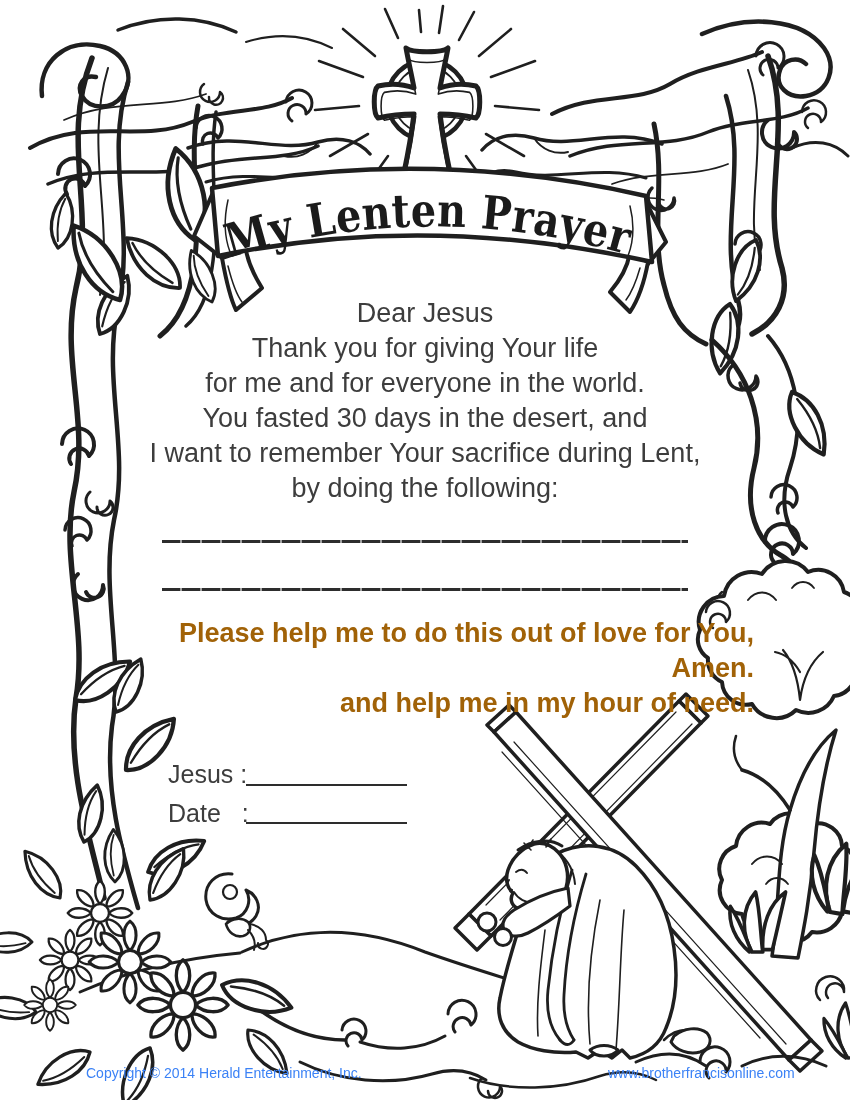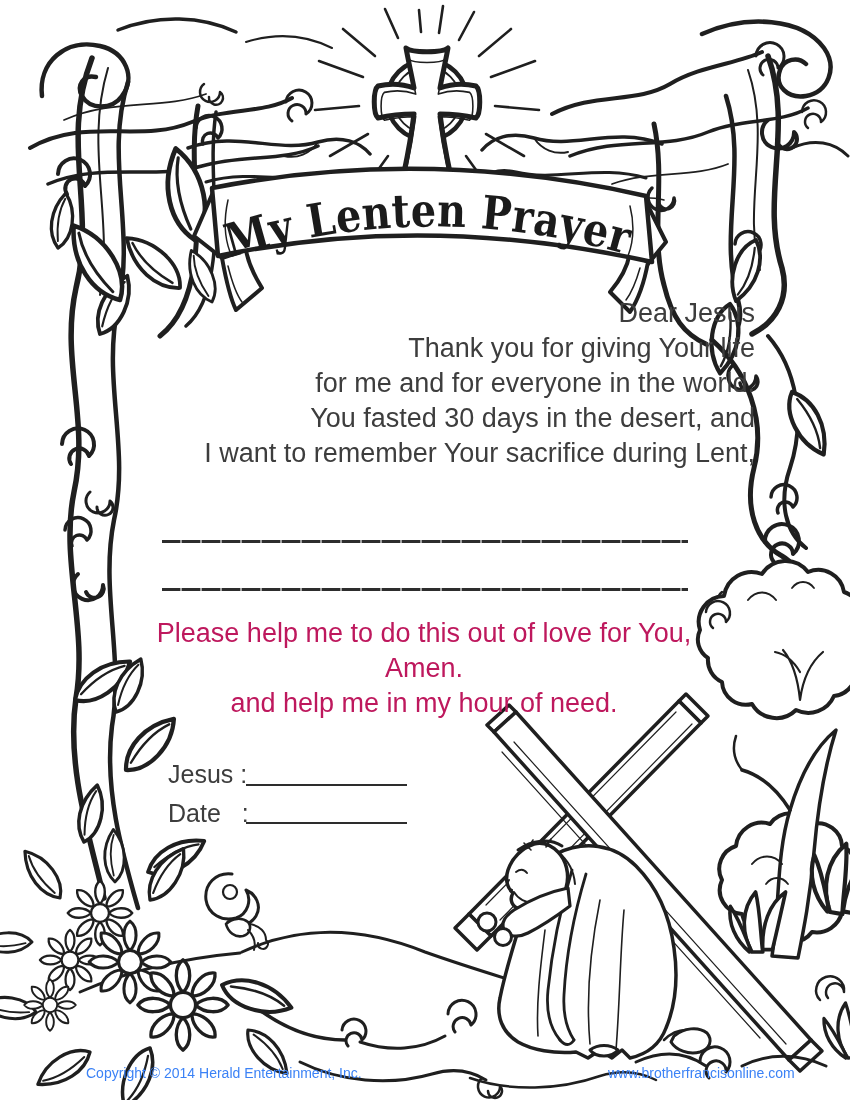--- a/index.html
+++ b/index.html
@@ -1,21 +1,21 @@
 <!DOCTYPE html>
 <html><head>
 <meta charset="utf-8">
 <style>
   html,body{margin:0;padding:0;background:#e8e8e8;}
   .page{position:relative;width:850px;height:1100px;margin:0 auto;background:#ffffff;overflow:hidden;
         font-family:"Liberation Sans",sans-serif;color:#3d3d3d;}
   svg.art{position:absolute;left:0;top:0;z-index:1;}
   .layer{position:absolute;z-index:2;}
-  .prayer{left:95px;top:296px;width:660px;text-align:right;font-size:27px;line-height:35px;color:#3d3d3d;}
-  .closing{left:94px;top:616px;width:660px;text-align:center;font-size:27px;line-height:35px;color:#be185d;}
+  .prayer{left:95px;top:296px;width:660px;text-align:center;font-size:27px;line-height:35px;color:#3d3d3d;}
+  .closing{left:94px;top:616px;width:660px;text-align:right;font-size:27px;line-height:35px;color:#a16207;font-weight:bold;}
   .wline{position:absolute;z-index:2;height:3px;
          background:repeating-linear-gradient(90deg,#2d2d2d 0 18px,rgba(45,45,45,.45) 18px 20px);}
   #wline1{left:162px;top:540px;width:526px;}
   #wline2{left:162px;top:588px;width:526px;}
   .formlabel{position:absolute;z-index:2;font-size:25px;color:#3d3d3d;white-space:pre;}
   #name-label{left:168px;top:760px;}
   #date-label{left:168px;top:799px;}
   .fline{position:absolute;z-index:2;height:0;border-bottom:2.5px solid #2d2d2d;}
   #name-line{left:246px;top:784px;width:161px;}
   #date-line{left:246px;top:822px;width:161px;}
@@ -279,20 +279,21 @@
       </g>
     </g>
   </svg>
 
   <div class="layer prayer">
     <div>Dear Jesus</div>
     <div>Thank you for giving Your life</div>
     <div>for me and for everyone in the world.</div>
     <div>You fasted 30 days in the desert, and</div>
     <div>I want to remember Your sacrifice during Lent,</div>
+    <div>by doing the following:</div>
   </div>
 
   <div class="wline" id="wline1"></div>
   <div class="wline" id="wline2"></div>
 
   <div class="layer closing">
     <div>Please help me to do this out of love for You,</div>
     <div>Amen.</div>
     <div>and help me in my hour of need.</div>
   </div>

